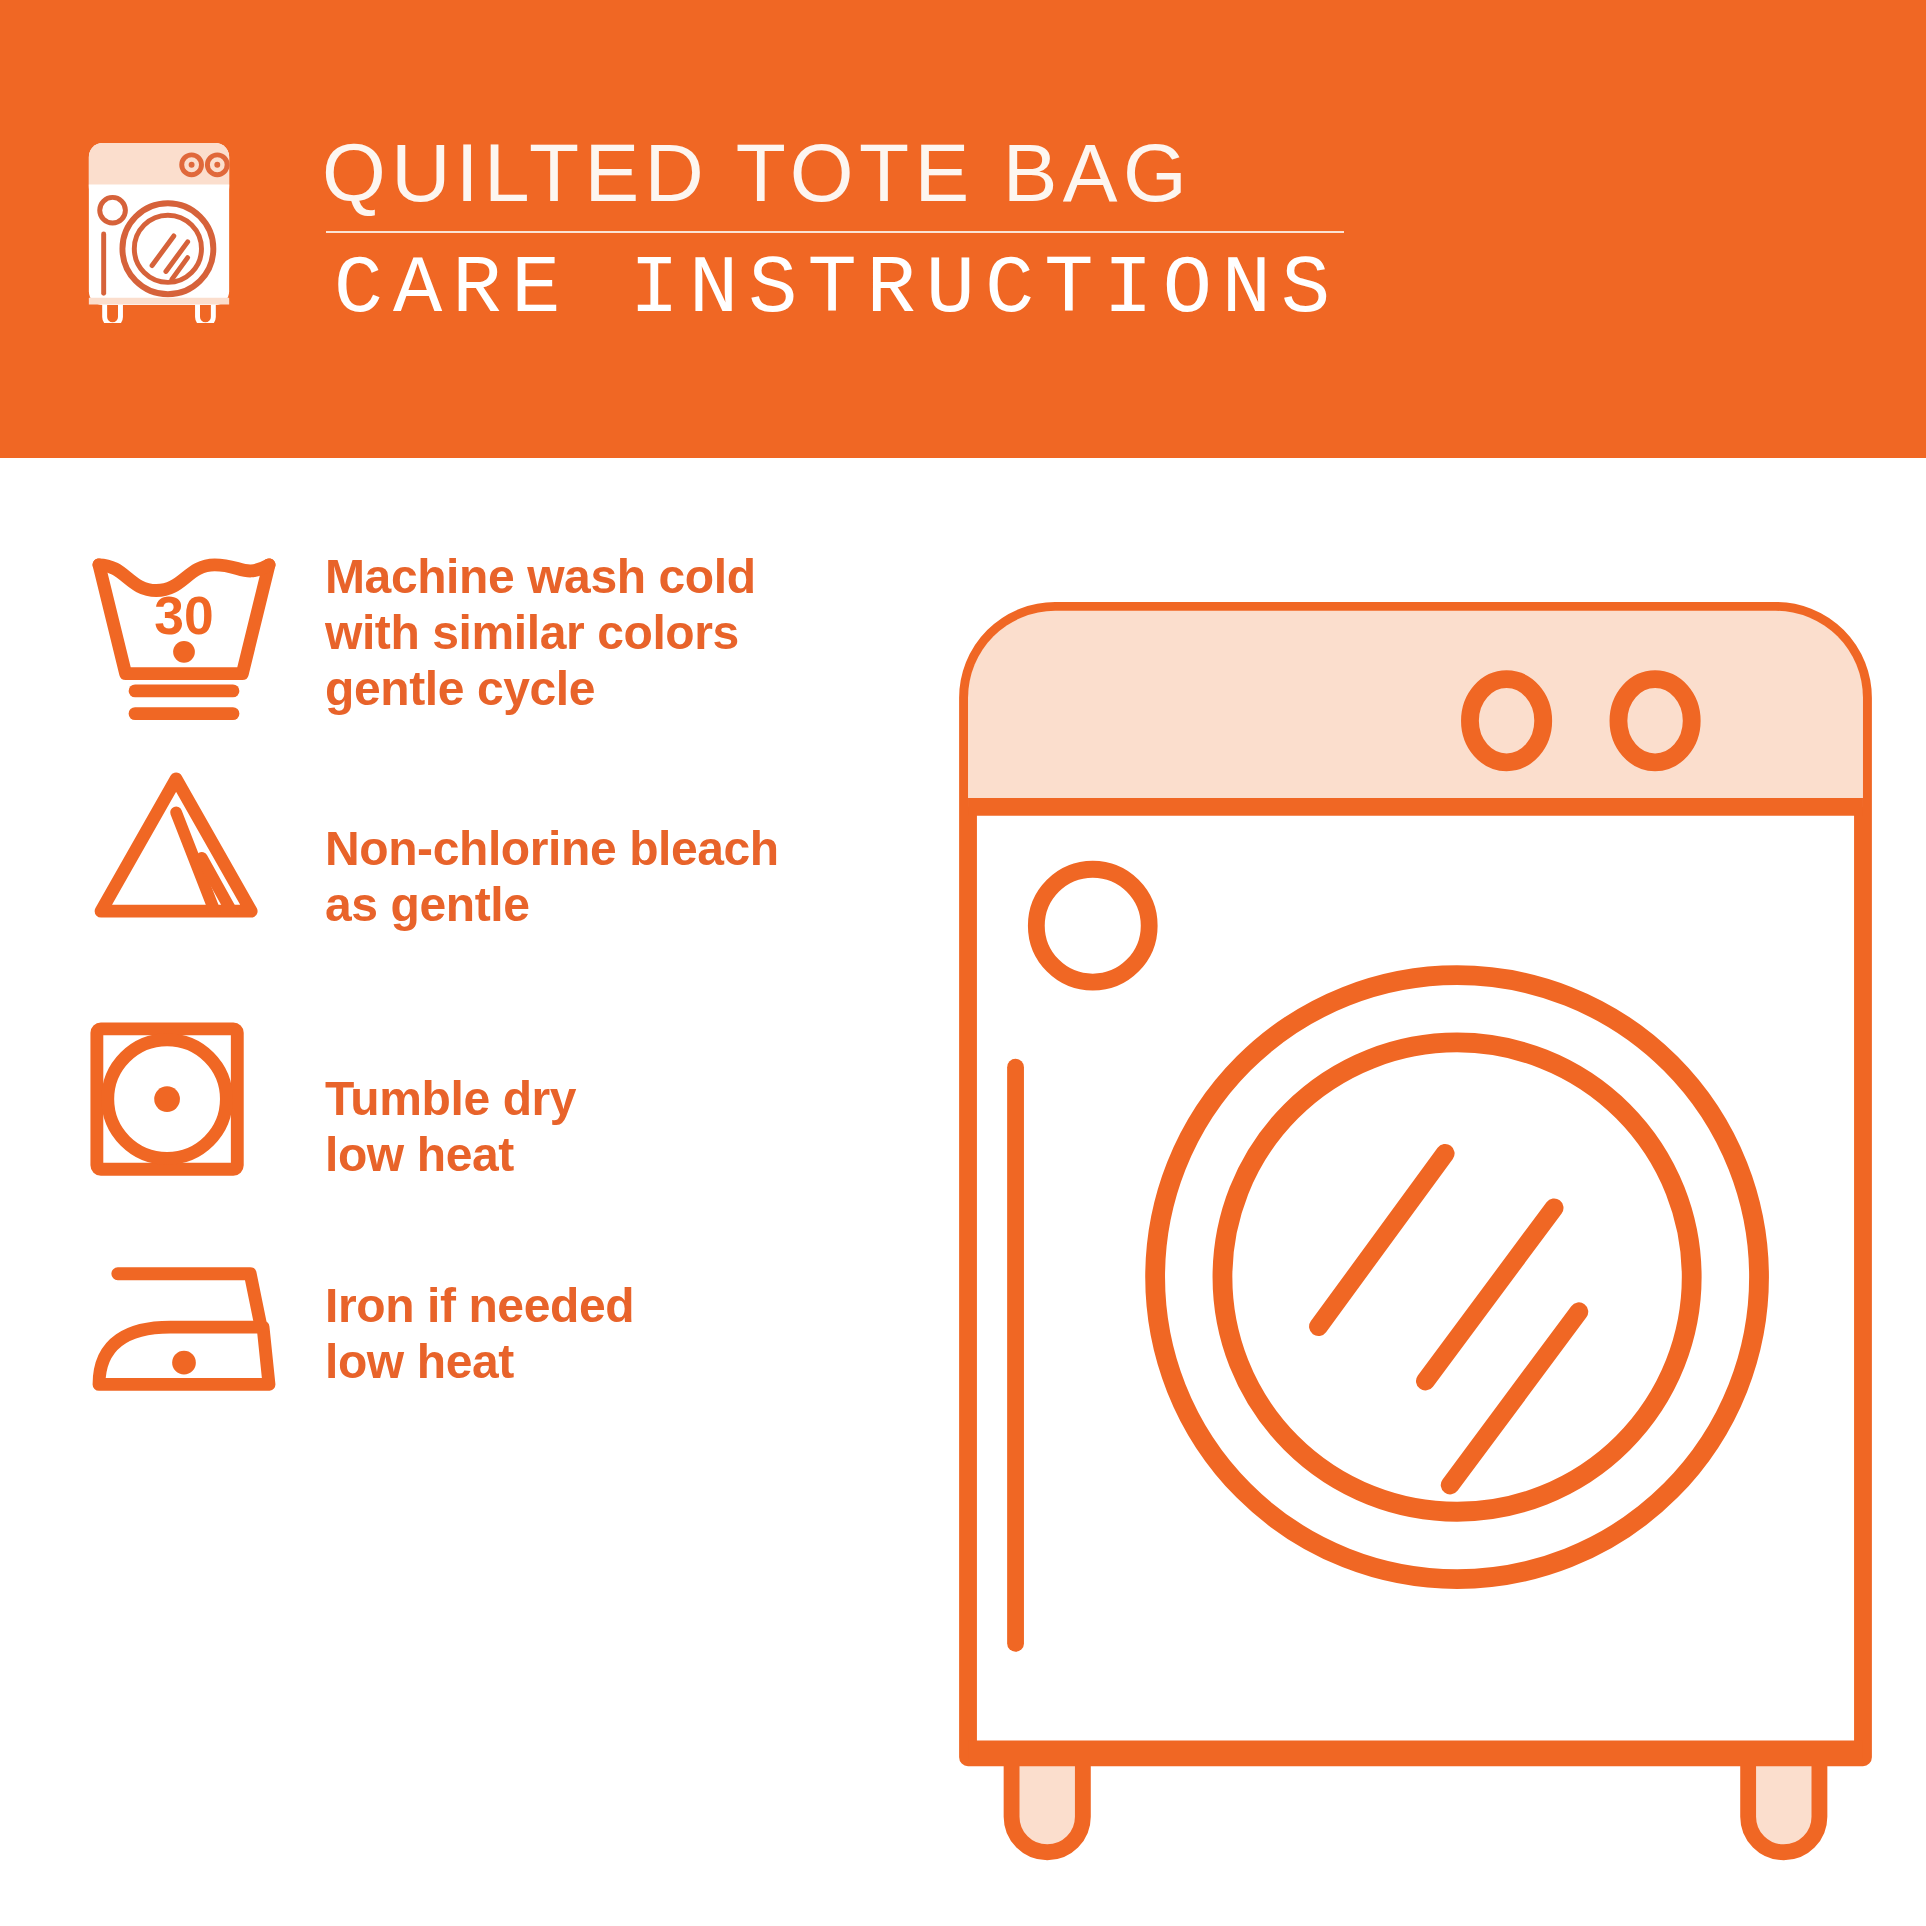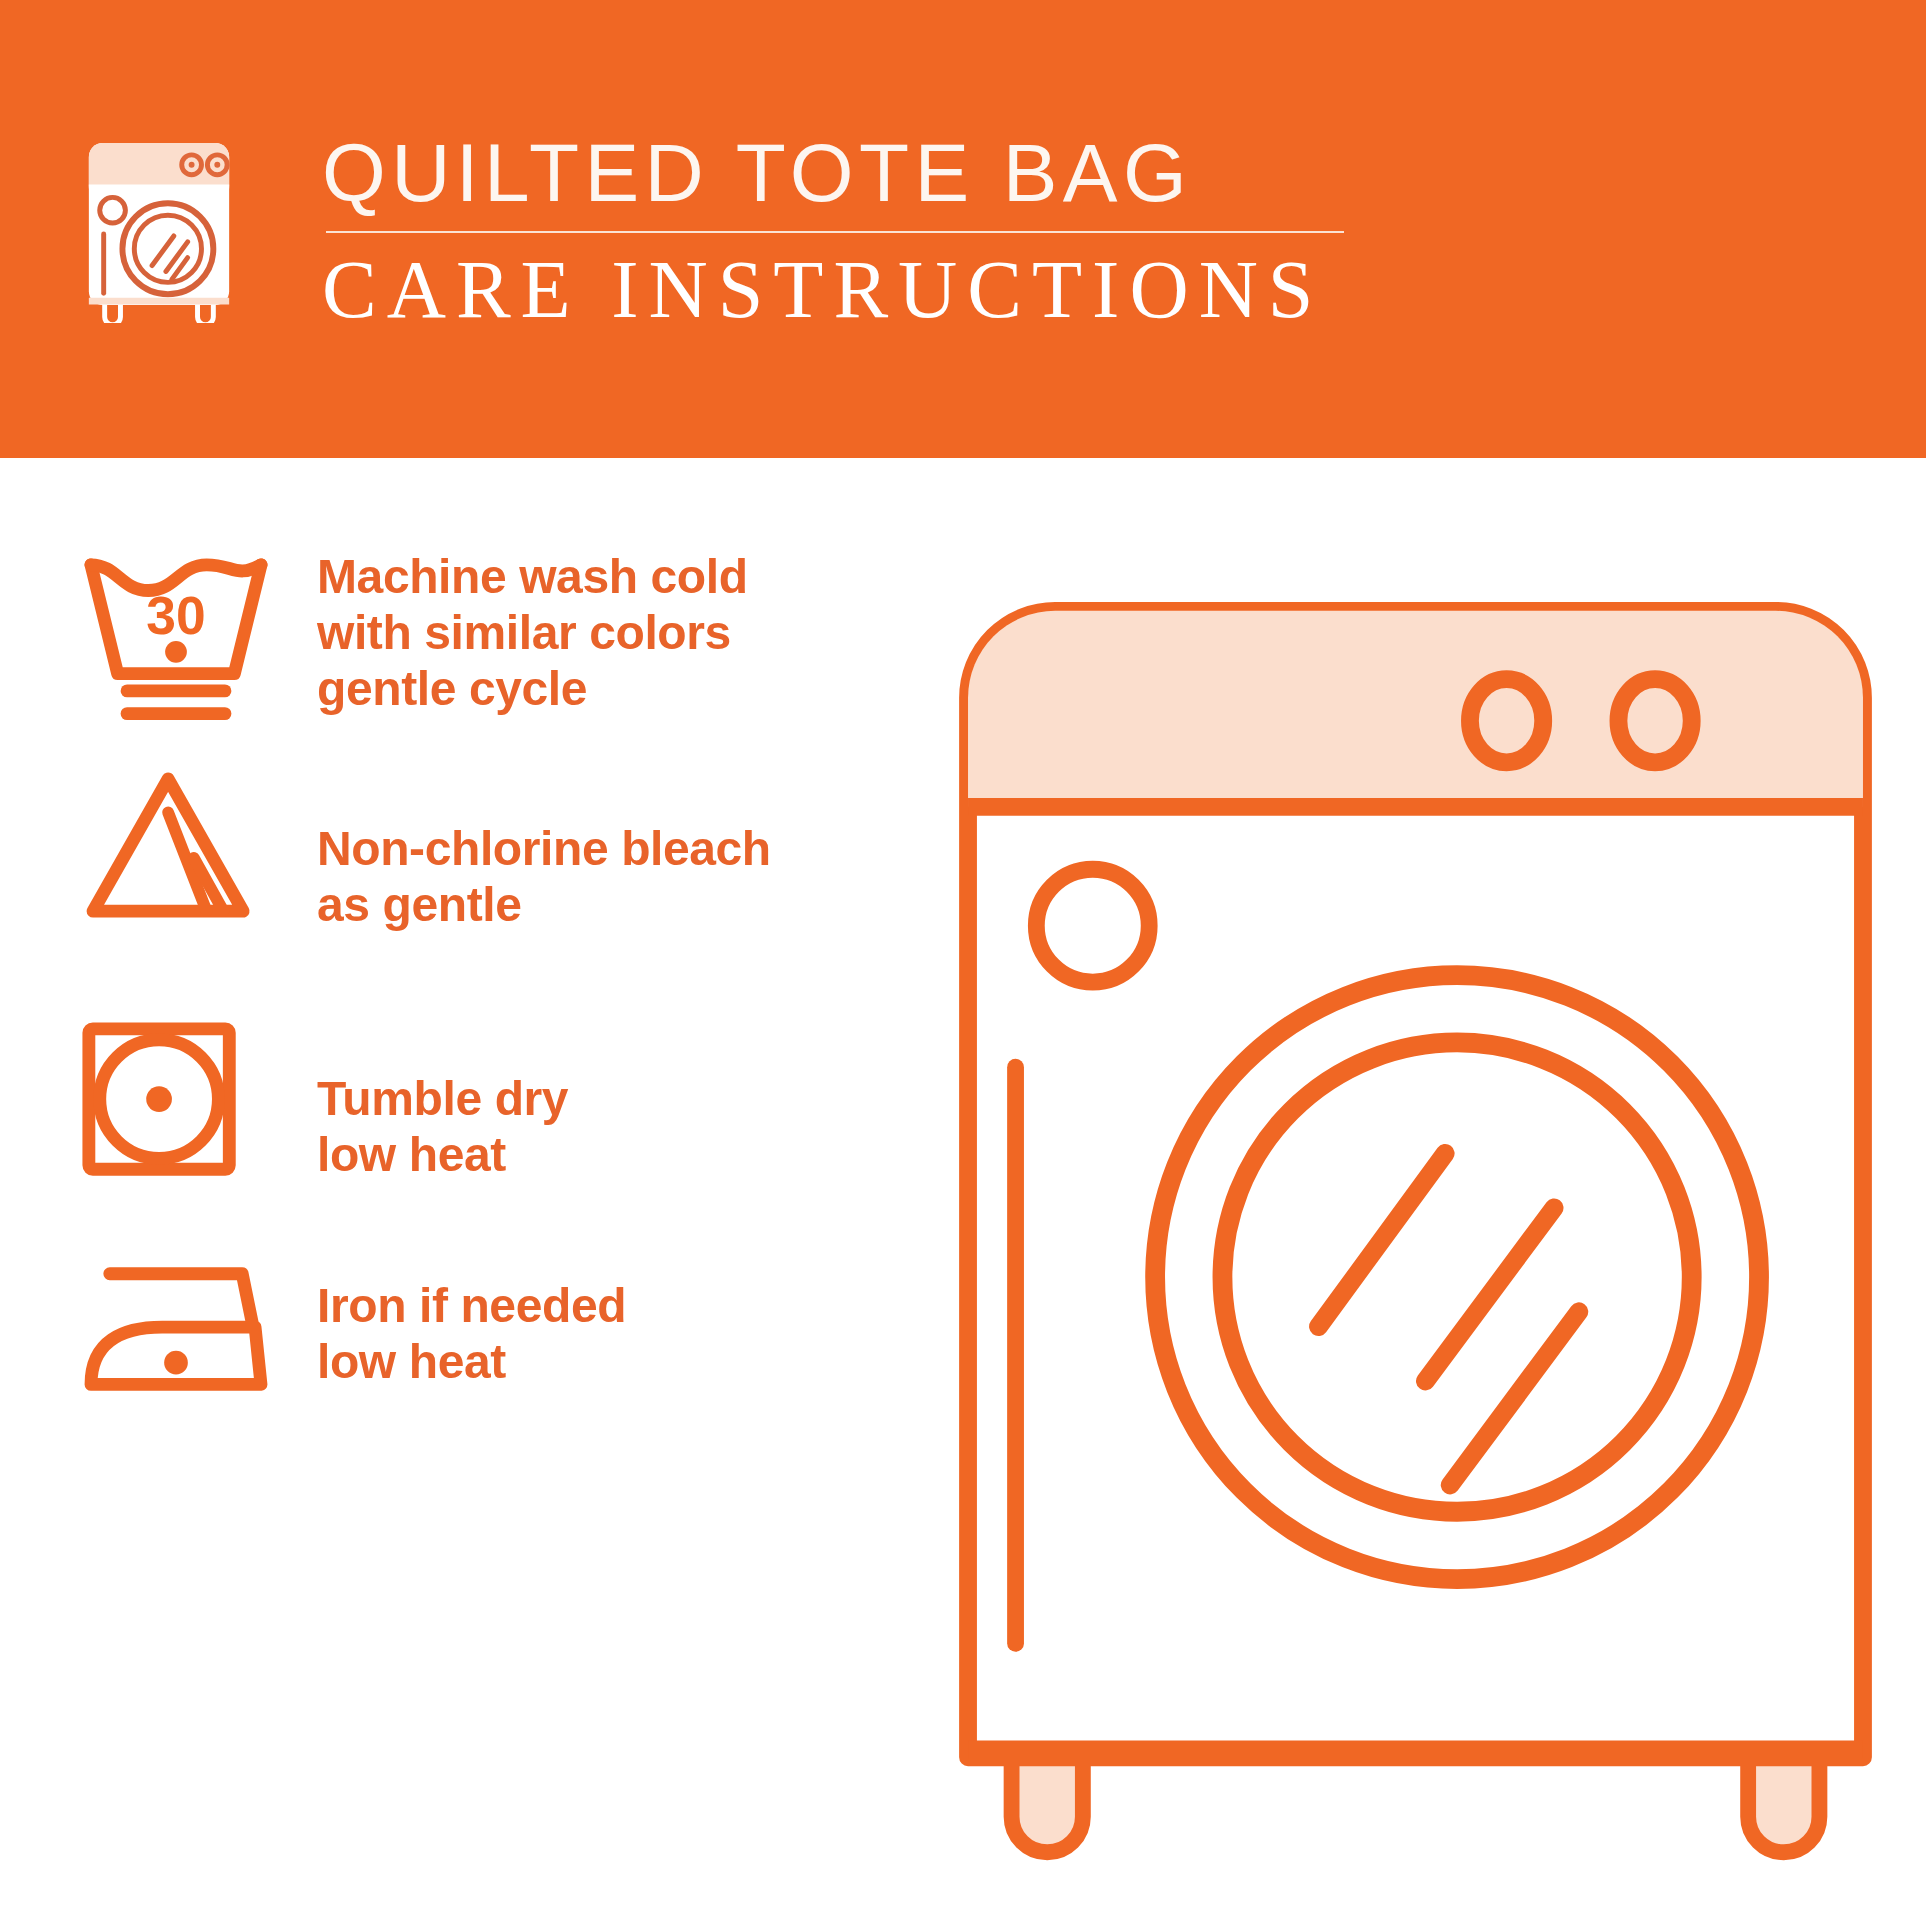--- a/index.html
+++ b/index.html
@@ -54,33 +54,34 @@
     color: #FDF6F0;
     white-space: nowrap;
   }
   .title-divider {
     width: 1018px;
     height: 2px;
     background: #FBE3D4;
     margin: 11px 0 9px 4px;
   }
   .title-sub {
-    font-family: Liberation Serif, serif;
+    font-family: Liberation Mono, monospace;
     font-weight: 400;
     font-size: 82px;
     line-height: 95px;
     letter-spacing: 10px;
     color: #FFFFFF;
     white-space: nowrap;
+    text-align: center;
   }
 
   
   .care-list {
     position: absolute;
-    left: 0;
+    left: 8px;
     top: 458px;
     width: 921px;
     height: 1468px;
   }
   .care-row {
     position: absolute;
     left: 77px;
     display: flex;
     align-items: flex-start;
   }

